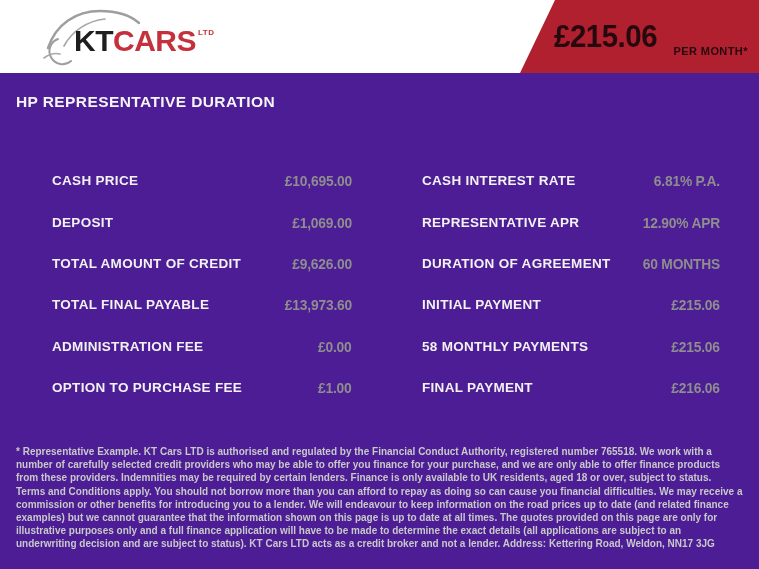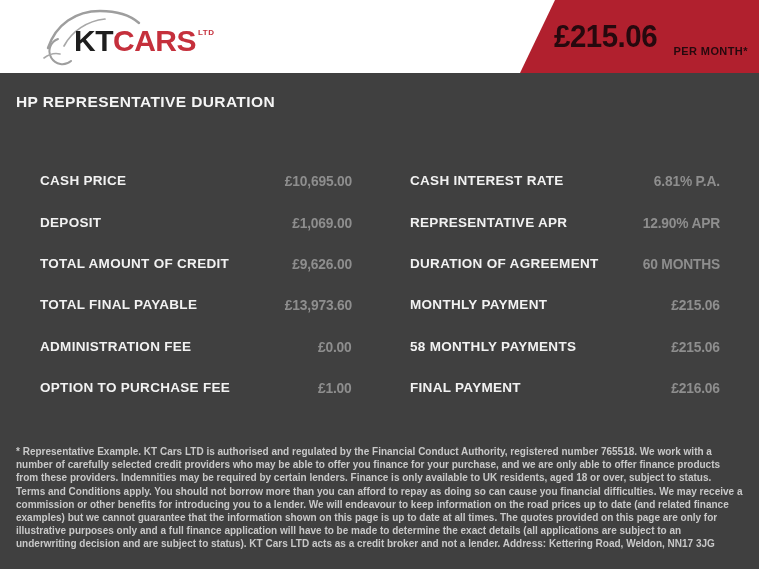--- a/index.html
+++ b/index.html
@@ -1,19 +1,19 @@
 <!DOCTYPE html>
 <html><head>
 <meta charset="utf-8">
 <style>
   html,body{margin:0;padding:0;background:#060606;}
   .page{
     position:relative;
     width:759px;height:569px;
-    background:#404040;
+    background:#4c1d95;
     font-family:"Liberation Sans",sans-serif;
     overflow:hidden;
   }
   
   .header{
     position:absolute;top:0;left:0;right:0;height:73px;
     background:#ffffff;
   }
   .logo{position:absolute;left:42px;top:2px;width:210px;height:68px;}
   .logo svg{position:absolute;left:0;top:4px;}
@@ -48,20 +48,21 @@
     font-size:15.5px;font-weight:bold;color:#f5f5f5;letter-spacing:0.4px;
   }
   
   .col{position:absolute;top:160px;}
   .col.left{left:40px;width:312px;}
   .col.right{left:410px;width:310px;}
   .row{height:41.4px;display:flex;justify-content:space-between;align-items:center;}
   .lbl{
     font-size:13.5px;font-weight:bold;color:#f2f2f2;letter-spacing:0.3px;
     white-space:nowrap;
+    margin-left:12px;
   }
   .val{
     font-size:15px;font-weight:bold;color:#8e8e8e;letter-spacing:-0.2px;
     white-space:nowrap;display:inline-block;
     transform:scaleX(0.92);transform-origin:right center;
   }
   
   .disclaimer{
     position:absolute;left:16px;top:445px;width:727px;
     font-size:10px;font-weight:bold;color:#c8c8c8;
@@ -126,21 +127,21 @@
     </div>
     <div class="row">
       <span class="lbl">REPRESENTATIVE APR</span>
       <span class="val">12.90% APR</span>
     </div>
     <div class="row">
       <span class="lbl">DURATION OF AGREEMENT</span>
       <span class="val">60 MONTHS</span>
     </div>
     <div class="row">
-      <span class="lbl">MONTHLY PAYMENT</span>
+      <span class="lbl">INITIAL PAYMENT</span>
       <span class="val">£215.06</span>
     </div>
     <div class="row">
       <span class="lbl">58 MONTHLY PAYMENTS</span>
       <span class="val">£215.06</span>
     </div>
     <div class="row">
       <span class="lbl">FINAL PAYMENT</span>
       <span class="val">£216.06</span>
     </div>

